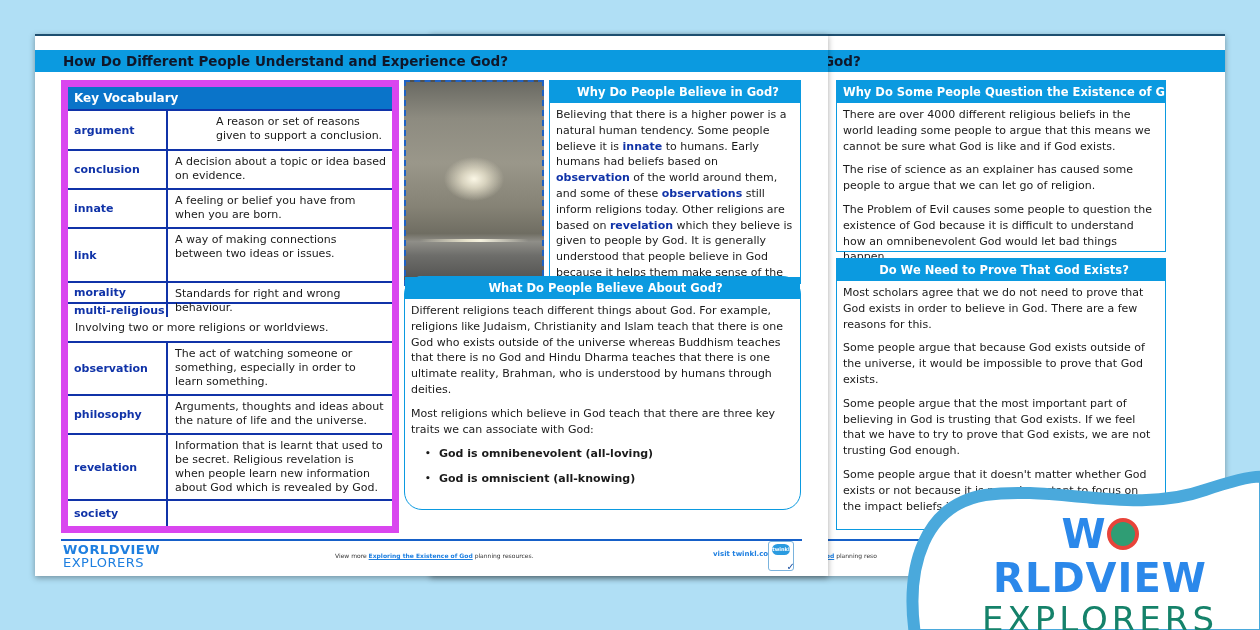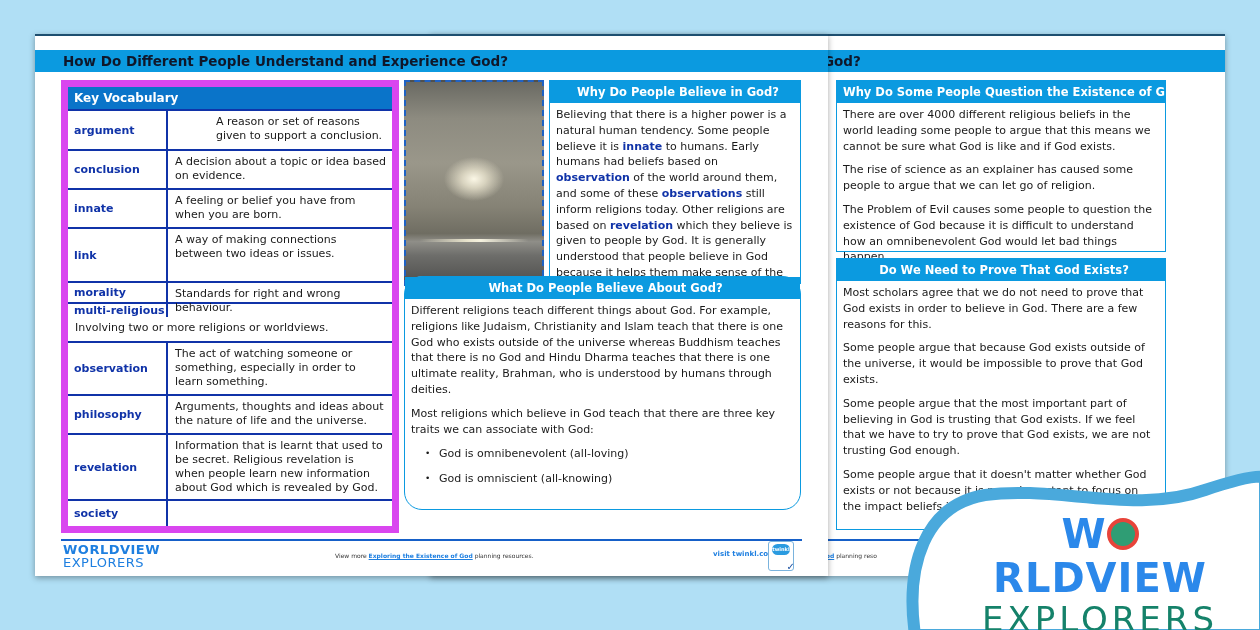--- a/index.html
+++ b/index.html
@@ -62,21 +62,21 @@
   
   .box { position: absolute; border: 1.5px solid #0b9ae0; background: #fff; }
   .box-head {
     background: #0b9ae0; color: #fff; font-weight: bold; font-size: 11.5px;
     height: 22px; line-height: 22px; padding-left: 6px; white-space: nowrap; overflow: hidden; text-align: center;
   }
   .box-body { font-size: 11px; line-height: 15.8px; padding: 4px 6px; }
   .box-body p { margin-bottom: 8px; }
   .box-body p:last-child { margin-bottom: 0; }
   .kw { color: #1033a8; font-weight: bold; }
-  .bullets { list-style: none; padding-left: 14px; }
+  .bullets { list-style: none; padding-left: 14px; font-weight: bold; }
   .bullets li { position: relative; padding-left: 14px; margin-top: 9px; }
   .bullets li::before { content: "•"; position: absolute; left: 0; top: 0; font-size: 9px; }
 
   .box-why { left: 514px; top: 44px; width: 252px; height: 204px; }
   .box-what { left: 369px; top: 240px; width: 397px; height: 234px; border-radius: 18px; }
 
   
   .footer-line { position: absolute; left: 26px; right: 26px; top: 503px; height: 2px; background: #1660c8; }
   .footer-logo { position: absolute; left: 28px; top: 507px; line-height: 13px; }
   .footer-logo .l1 { color: #1e7fe0; font-weight: bold; font-size: 13px; letter-spacing: 0.5px; }

